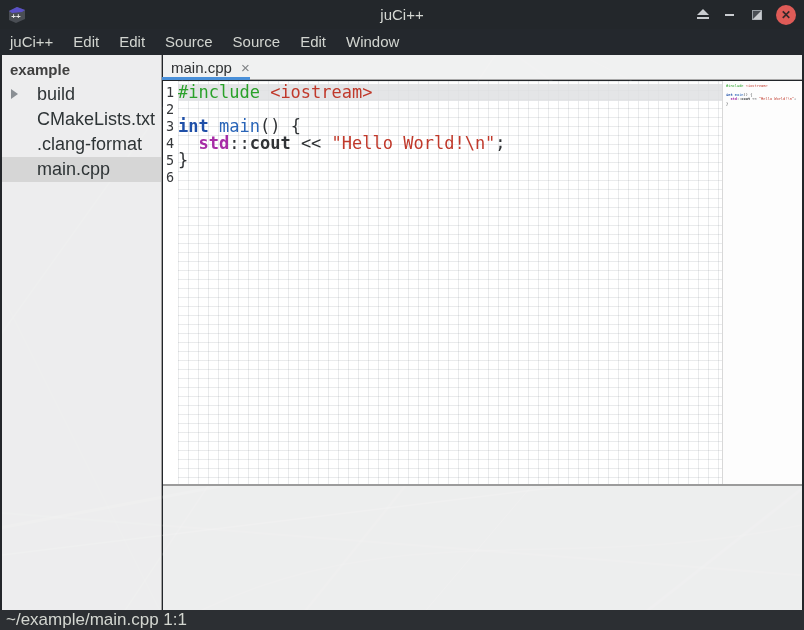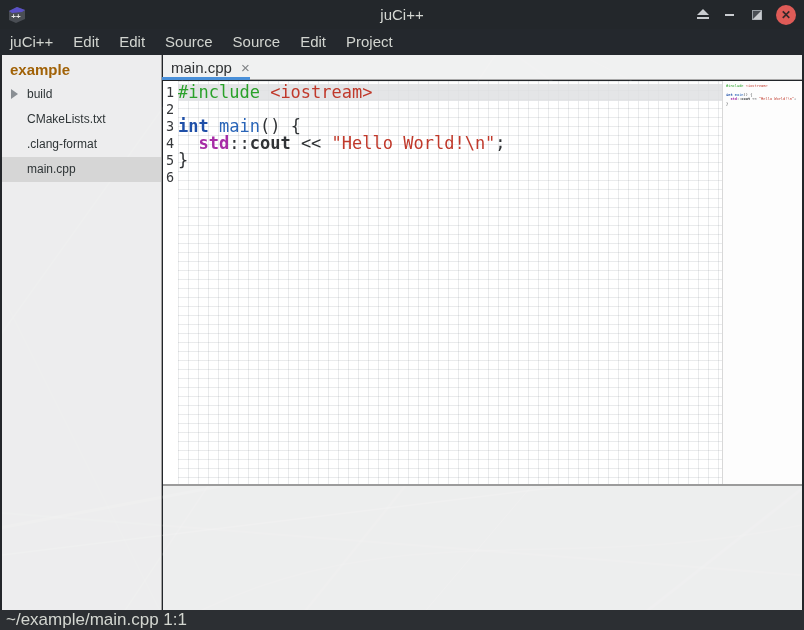--- a/index.html
+++ b/index.html
@@ -17,22 +17,22 @@
 
   
   .menubar { position:absolute; left:0; top:29px; width:804px; height:26px; background:#24282d; display:flex; align-items:center; padding-left:2px; }
   .menu-item { color:#d2d5d0; font-size:15px; padding:0 8px; margin-right:4px; height:26px; line-height:26px; }
 
   
   .content { position:absolute; left:0; top:55px; width:804px; height:555px; background:#23262a; }
   .texture { position:absolute; left:2px; top:0; width:800px; height:555px; z-index:0; pointer-events:none; }
 
   .sidebar { position:absolute; left:2px; top:0; width:160px; height:555px; background:rgba(253,253,253,0.93); border-right:1px solid #a2a2a2; z-index:1; }
-  .tree-header { height:25px; line-height:25px; padding-left:8px; font-size:15px; font-weight:bold; color:#a16207; margin-top:2px; }
-  .tree-row { position:relative; height:25px; line-height:25px; padding-left:25px; font-size:12px; color:#2e3436; }
+  .tree-header { height:25px; line-height:25px; padding-left:8px; font-size:15px; font-weight:bold; color:#404040; margin-top:2px; }
+  .tree-row { position:relative; height:25px; line-height:25px; padding-left:35px; font-size:18px; color:#2e3436; }
   .tree-row.selected { background:#d6d6d6; }
   .expander { position:absolute; left:9px; top:7px; width:0; height:0; border-left:7px solid #8a8f94; border-top:5px solid transparent; border-bottom:5px solid transparent; }
 
   .main { position:absolute; left:163px; top:0; width:639px; height:555px; z-index:1; }
 
   .tabstrip { position:absolute; left:0; top:0; width:639px; height:25px; background:rgba(252,252,252,0.95); border-bottom:1px solid #a9a9a9; }
   .tab { position:absolute; left:0; top:0; height:25px; display:flex; align-items:center; padding:0 8px; }
   .tab-label { font-size:15px; color:#2d3032; margin-right:9px; }
   .tab-close { font-size:15px; color:#7f8285; line-height:1; }
   .tab-underline { position:absolute; left:-1px; bottom:-1px; width:88px; height:3px; background:#4a90d9; }
@@ -101,21 +101,21 @@
     </div>
   </div>
 
   <div class="menubar">
       <div class="menu-item">juCi++</div>
       <div class="menu-item">Edit</div>
       <div class="menu-item">Edit</div>
       <div class="menu-item">Source</div>
       <div class="menu-item">Source</div>
       <div class="menu-item">Edit</div>
-      <div class="menu-item">Project</div>
+      <div class="menu-item">Window</div>
     </div>
 
   <div class="content">
 
     <svg class="texture" viewBox="0 0 800 555">
       <g stroke="#aab4ae" fill="none">
         <path d="M-40 480 L860 310" stroke-width="3" opacity="0.18"></path>
         <path d="M-40 505 L860 395" stroke-width="1.5" opacity="0.22"></path>
         <path d="M-40 455 L860 525" stroke-width="2" opacity="0.12"></path>
         <path d="M120 560 L520 -40" stroke-width="1.5" opacity="0.16"></path>

